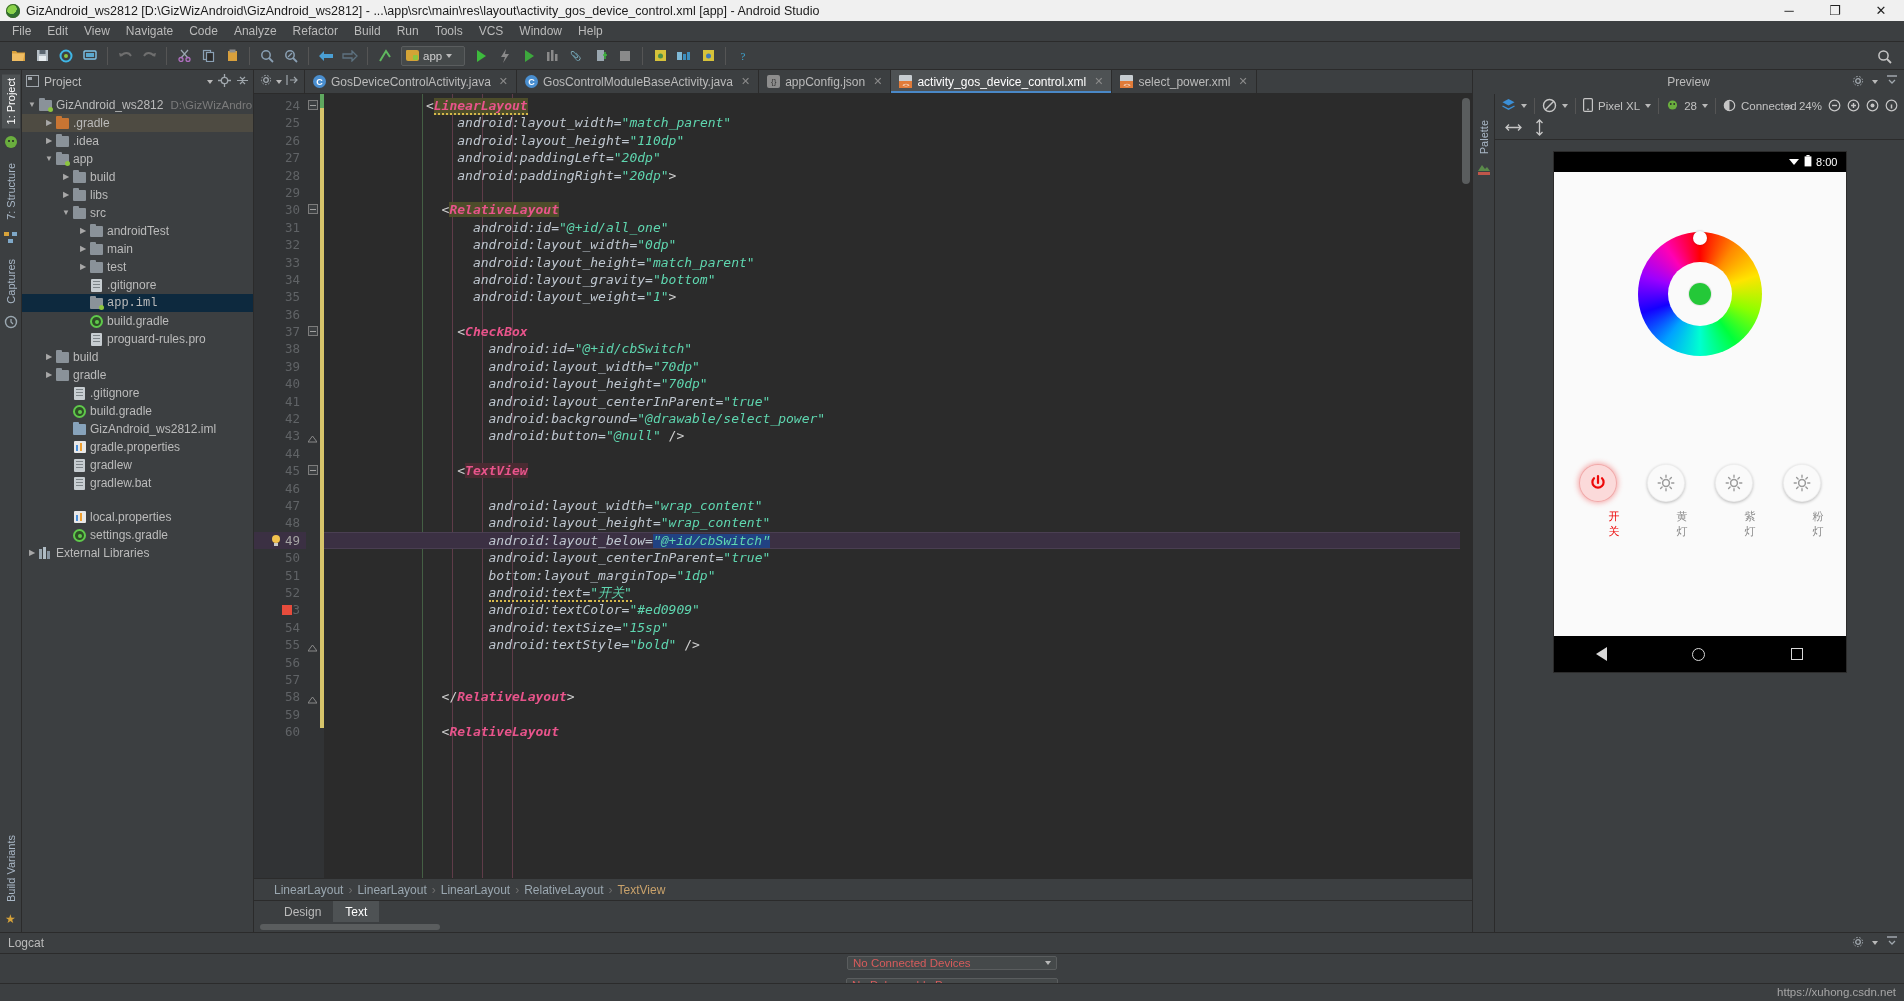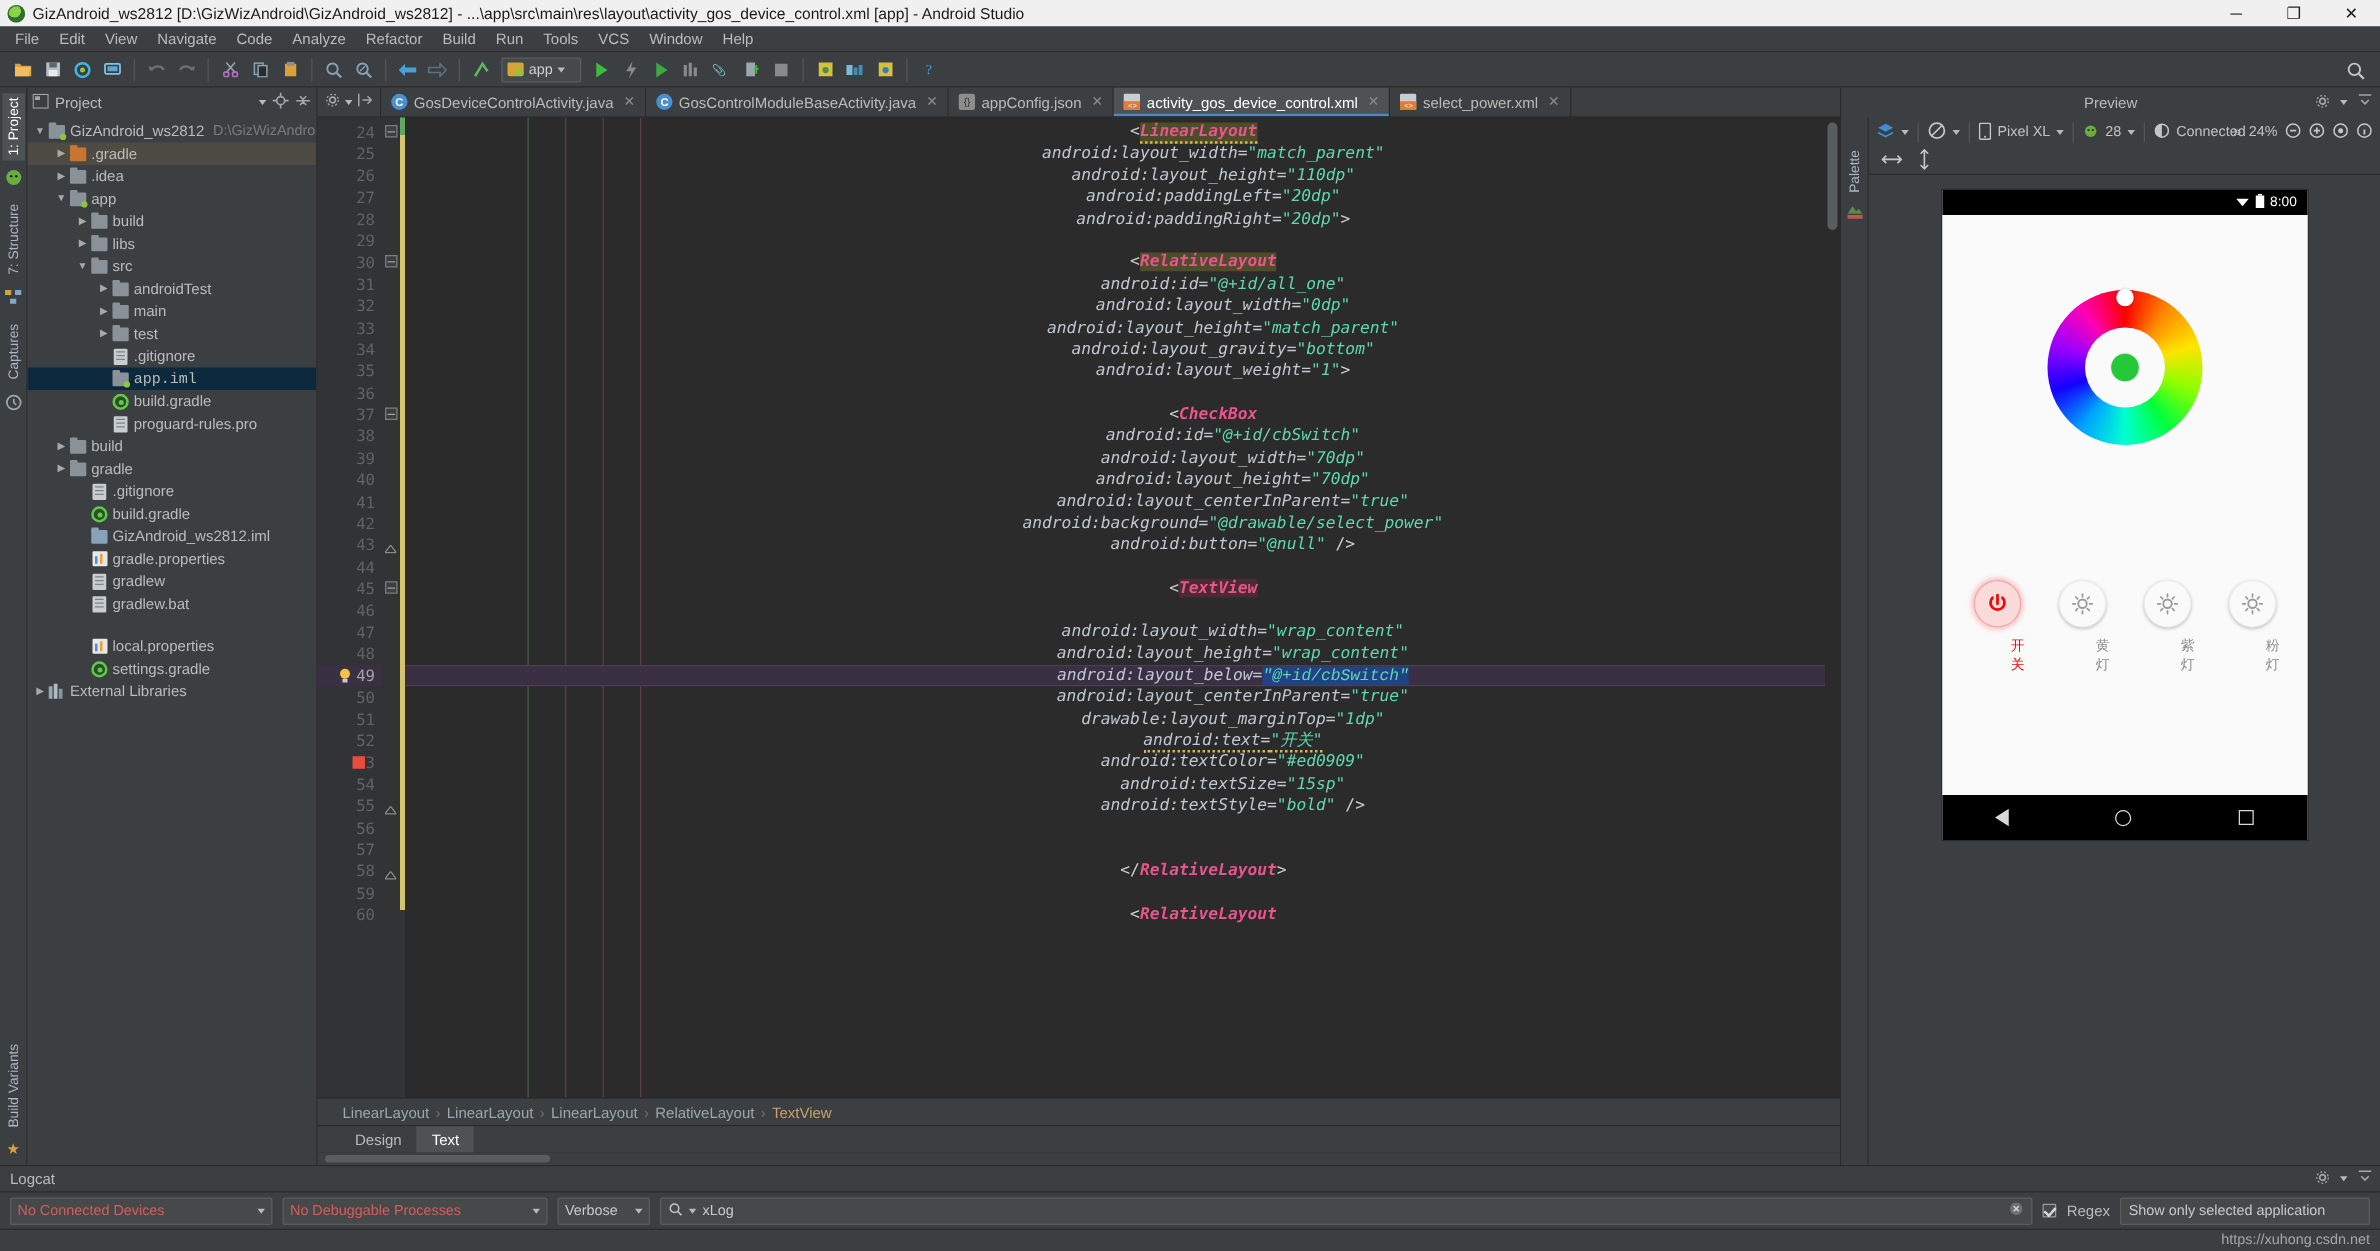--- a/index.html
+++ b/index.html
@@ -154,21 +154,21 @@
   .foldmark:after{content:"";position:absolute;left:1px;top:4px;width:6px;height:1px;background:#a0a0a0;}
   .fold-tri{position:absolute;left:2px;width:9px;height:7px;}
 
   .stripe { width:4px; flex:0 0 4px; background:#313335; position:relative; }
   .stripe .seg { position:absolute; left:0; width:4px; }
 
   .codearea {
     flex:1 1 auto; position:relative; background:#2b2b2b; overflow:hidden;
     font-family:"DejaVu Sans Mono", monospace; font-size:13px; padding-top:3px;
   }
-  .cline { height:17.4px; line-height:17.4px; white-space:pre; padding-left:20px; position:relative;text-align:center; }
+  .cline { height:17.4px; line-height:17.4px; white-space:pre; padding-left:8px; position:relative; }
   .cline.cur { background:#3b3043; }
   .cline.cur:before{content:"";position:absolute;left:0;right:0;top:0;height:1px;background:#4a3f52;}
   .cline.cur:after{content:"";position:absolute;left:0;right:0;bottom:0;height:1px;background:#4a3f52;}
   .ind { position:absolute; top:0; bottom:0; width:1px; background:#8b4a63; opacity:.55; }
   .ind.g { background:#5a8a5a; }
   .tag { color:#e8548b; font-style:italic; font-weight:bold; }
   .tag.hl1 { background:#4d4d2a; }
   .tag.hl2 { background:#4a2b32; }
   .attr { color:#bfc7d0; font-style:italic; }
   .val  { color:#5fd7b0; font-style:italic; }
@@ -246,21 +246,21 @@
   .clabel.red { color:#ed0909; }
   .ph-nav { height:36px; background:#000; display:flex; align-items:center; justify-content:space-around; }
   .nav-back{width:0;height:0;border-top:7px solid transparent;border-bottom:7px solid transparent;border-right:11px solid #d8d8d8;}
   .nav-home{width:13px;height:13px;border-radius:50%;border:1.6px solid #d8d8d8;}
   .nav-rec{width:12px;height:12px;border:1.6px solid #d8d8d8;}
 
   
   .logcatwrap { flex:0 0 auto; background:#3c3f41; border-top:1px solid #2b2b2b; }
   .logcathead { height:20px; display:flex; align-items:center; padding:0 8px; font-size:12px; color:#bbbbbb; position:relative;}
   .logcathead .lh-r { position:absolute; right:6px; display:flex; gap:8px; align-items:center; }
-  .logcatbar { height:30px; display:flex; align-items:center; gap:8px; padding:2px 8px; border-top:1px solid #2b2b2b;}
+  .logcatbar { height:30px; display:flex; align-items:center; gap:8px; padding:2px 8px; border-top:1px solid #2b2b2b;flex-direction:column;}
   .combo {
     height:22px; background:#45494a; border:1px solid #5a5d5e; border-radius:2px;
     display:flex; align-items:center; justify-content:space-between; padding:0 5px;
     font-size:11.5px; color:#d65c5c; gap:6px;
   }
   .combo.norm { color:#c9c9c9; }
   .searchbox {
     flex:1 1 auto; height:22px; background:#45494a; border:1px solid #5a5d5e; border-radius:2px;
     display:flex; align-items:center; gap:5px; padding:0 6px; font-size:11.5px; color:#c9c9c9;
     position:relative;
@@ -891,21 +891,21 @@
               <div class="cline">                    <span class="attr">android:layout_centerInParent=</span><span class="val">"true"</span></div>
               <div class="cline">                    <span class="attr">android:background=</span><span class="val">"@drawable/select_power"</span></div>
               <div class="cline">                    <span class="attr">android:button=</span><span class="val">"@null"</span><span class="pun"> /&gt;</span></div>
               <div class="cline">&nbsp;</div>
               <div class="cline">                <span class="pun">&lt;</span><span class="tag hl2">TextView</span></div>
               <div class="cline">&nbsp;</div>
               <div class="cline">                    <span class="attr">android:layout_width=</span><span class="val">"wrap_content"</span></div>
               <div class="cline">                    <span class="attr">android:layout_height=</span><span class="val">"wrap_content"</span></div>
               <div class="cline cur">                    <span class="attr">android:layout_below=</span><span class="val sel">"@+id/cbSwitch"</span></div>
               <div class="cline">                    <span class="attr">android:layout_centerInParent=</span><span class="val">"true"</span></div>
-              <div class="cline">                    <span class="attr">drawable:layout_marginTop=</span><span class="val">"1dp"</span></div>
+              <div class="cline">                    <span class="attr">bottom:layout_marginTop=</span><span class="val">"1dp"</span></div>
               <div class="cline">                    <span class="attr squig">android:text=</span><span class="val squig">"开关"</span></div>
               <div class="cline">                    <span class="attr">android:textColor=</span><span class="val">"#ed0909"</span></div>
               <div class="cline">                    <span class="attr">android:textSize=</span><span class="val">"15sp"</span></div>
               <div class="cline">                    <span class="attr">android:textStyle=</span><span class="val">"bold"</span><span class="pun"> /&gt;</span></div>
               <div class="cline">&nbsp;</div>
               <div class="cline">&nbsp;</div>
               <div class="cline">              <span class="pun">&lt;/</span><span class="tag">RelativeLayout</span><span class="pun">&gt;</span></div>
               <div class="cline">&nbsp;</div>
               <div class="cline">              <span class="pun">&lt;</span><span class="tag">RelativeLayout</span></div>
             </div>

